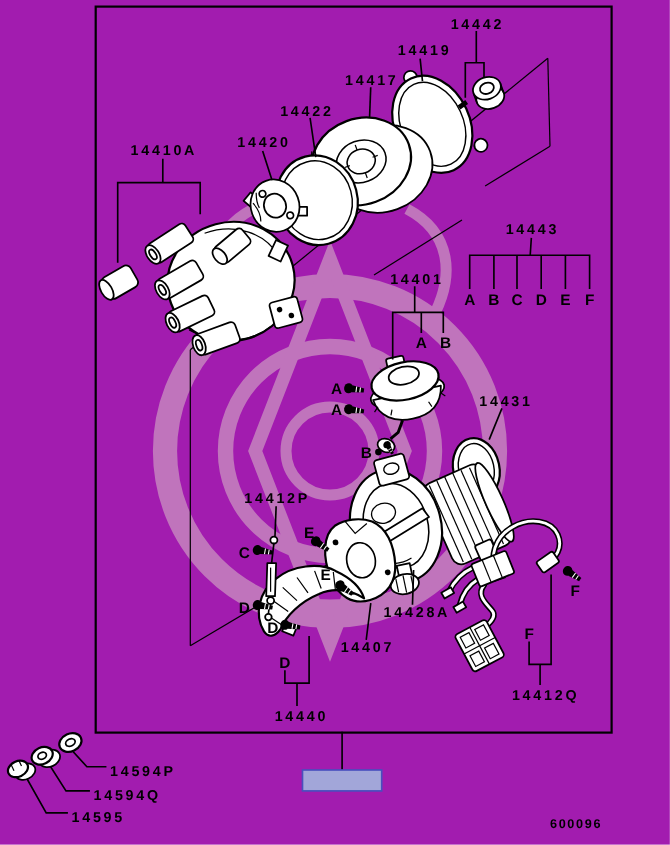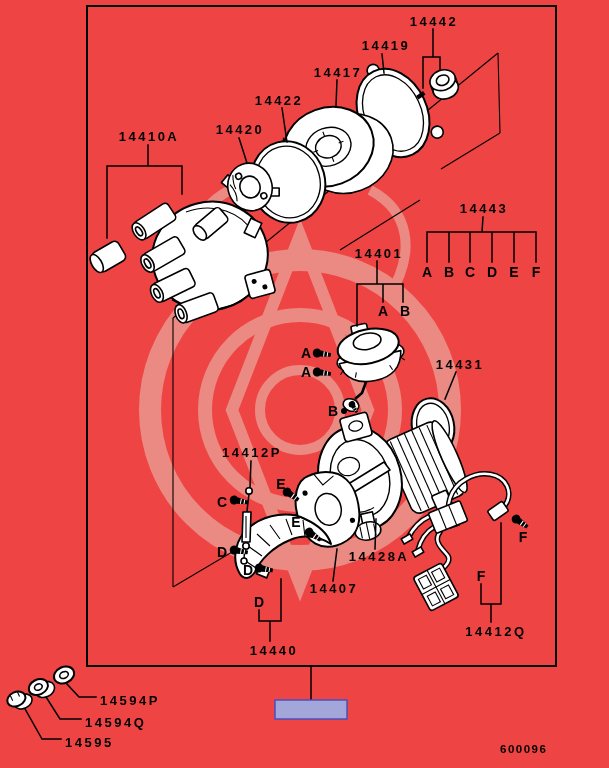--- a/index.html
+++ b/index.html
@@ -1,16 +1,16 @@
 <!DOCTYPE html>
 <html><head>
 <meta charset="utf-8">
 <style>
   html,body { margin:0; padding:0; background:#ffffff; }
-  #stage { position:relative; width:609px; height:768px; background:#ef4444; overflow:hidden; }
+  #stage { position:relative; width:609px; height:768px; background:#a21caf; overflow:hidden; }
   svg { display:block; }
   .num { font-family:"Liberation Sans", sans-serif; font-weight:bold; font-size:13px; letter-spacing:2.5px; fill:#000; }
   .ltr { font-family:"Liberation Sans", sans-serif; font-weight:bold; font-size:14px; fill:#000; }
   .doc { font-family:"Liberation Sans", sans-serif; font-weight:bold; font-size:11.5px; letter-spacing:1.5px; fill:#000; }
   .pl  { fill:#fff; stroke:#000; stroke-width:1.6; stroke-linejoin:round; }
   .pl2 { fill:#fff; stroke:#000; stroke-width:2;   stroke-linejoin:round; }
   .ln  { stroke:#000; stroke-width:1.5; fill:none; stroke-linecap:square; }
   .thin{ stroke:#000; stroke-width:1.1; fill:none; }
   .wire{ stroke:#000; stroke-width:5.5; fill:none; stroke-linecap:round; }
   .wirein{ stroke:#fff; stroke-width:2.6; fill:none; stroke-linecap:round; }

